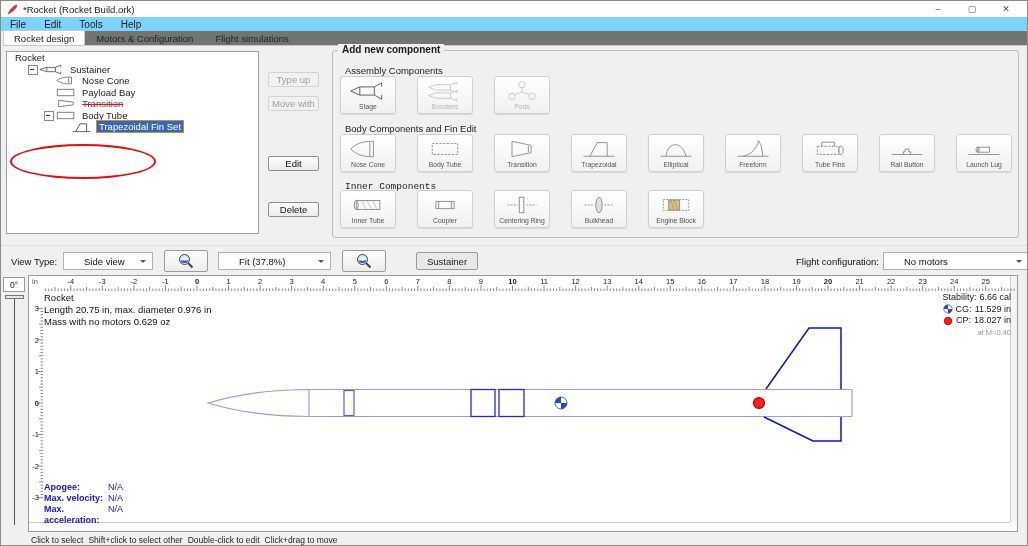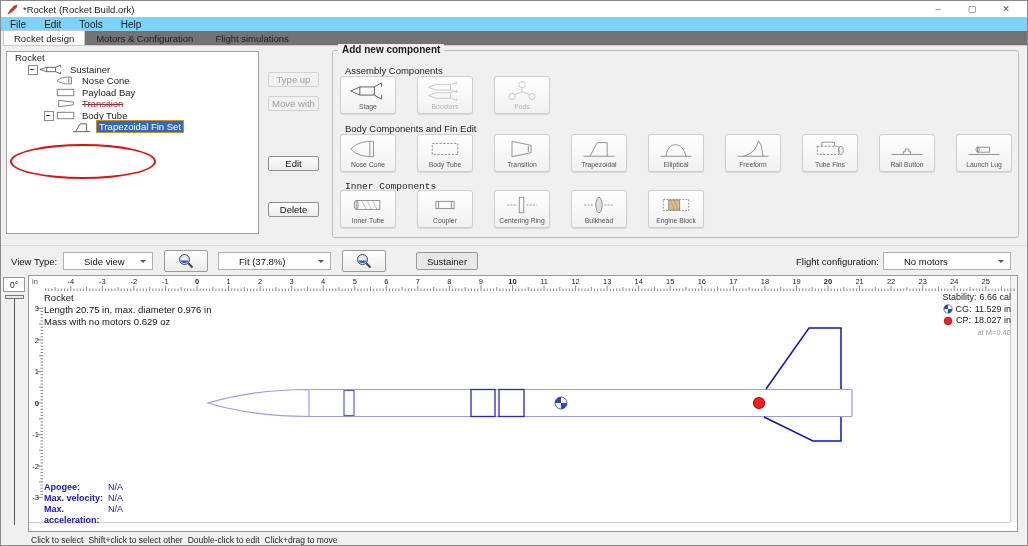--- a/index.html
+++ b/index.html
@@ -361,21 +361,21 @@
     <div class="tool-btn" style="left:341px">
       <svg width="18" height="18" viewBox="0 0 18 18">
         <circle cx="7.5" cy="7.5" r="5" fill="#dce6f8" stroke="#444"></circle>
         <path d="M3.2 8.6 A5 5 0 0 0 11.8 8.6 Z" fill="#2f5fd0"></path>
         <path d="M5.5 7 H9.5 M7.5 5 V9" stroke="#fff" stroke-width="1.3"></path>
         <path d="M11.3 11.3 L15.5 15.5" stroke="#444" stroke-width="2"></path>
       </svg>
     </div>
     <div id="stage-toggle">Sustainer</div>
     <span class="tb-label" style="left:795px">Flight configuration:</span>
-    <div class="select" style="left:882px;width:128px">
+    <div class="select" style="left:882px;width:146px">
       <span>No motors</span>
     </div>
   </div>
 
   <div id="canvas">
     <div id="draw-frame">
       <div id="h-scroll"></div>
       <div id="v-scroll"></div>
     </div>
     <div id="rot-box">0°</div>

